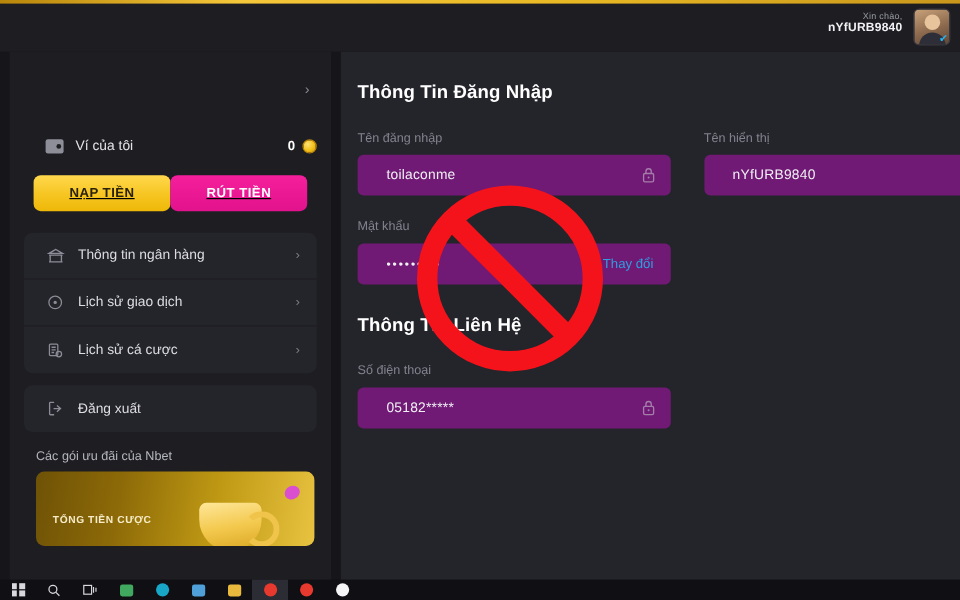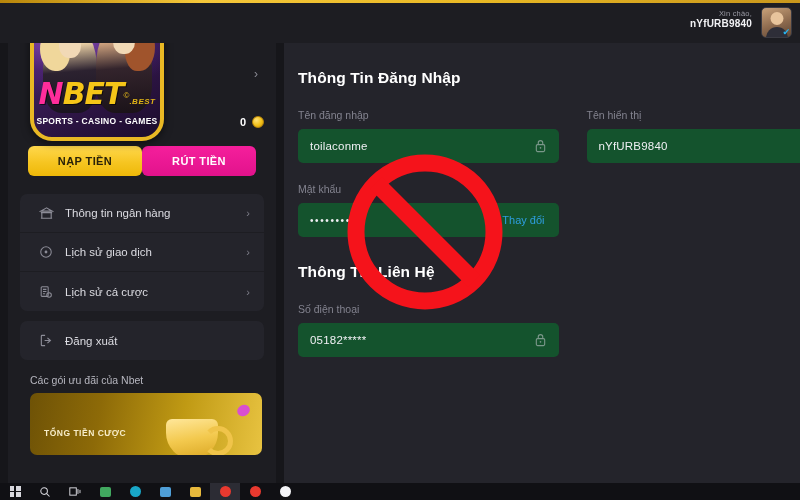--- a/index.html
+++ b/index.html
@@ -248,20 +248,21 @@
     border-radius: 50%;
     margin-left: 6px;
     background: radial-gradient(circle at 35% 32%, #ffe176 0%, #f2c018 55%, #c99109 100%);
     border: 1px solid #b8860b;
   }
 
   
   .wallet-actions {
     display: flex;
     margin: 7px 20px 0 20px;
+    text-decoration: underline;
   }
   .btn-deposit, .btn-withdraw {
     flex: 1;
     height: 30px;
     border: none;
     border-radius: 6px;
     font-size: 11px;
     font-weight: bold;
     letter-spacing: .4px;
     cursor: pointer;
@@ -402,24 +403,24 @@
   }
   .field-label {
     font-size: 10.5px;
     color: #83838f;
     margin-bottom: 8px;
   }
   .field-box {
     position: relative;
     height: 34px;
     border-radius: 5px;
-    background: #14532d;
+    background: #701a75;
     display: flex;
     align-items: center;
-    padding: 0 12px;
+    padding: 0 24px;
   }
   .field-val {
     font-size: 11.5px;
     color: #f0f0f4;
     letter-spacing: .2px;
   }
   .field-val.dots {
     letter-spacing: 1.6px;
     font-size: 10px;
   }
@@ -507,29 +508,20 @@
     <div class="av-check">✔</div>
   </div>
 </div>
 
 <div class="sidebar">
 
   <div class="side-top-row">
     <span class="chev">›</span>
   </div>
 
-  <div class="logo-card">
-    <div class="glow"></div>
-    <div class="girl girl-a"></div>
-    <div class="girl girl-b"></div>
-    <div class="logo-brand">
-      <span class="lb-n">N</span><span class="lb-bet">BET</span><span class="lb-reg">©</span><span class="lb-tld">.BEST</span>
-    </div>
-    <div class="logo-tag">SPORTS - CASINO - GAMES</div>
-  </div>
 
   <div class="wallet-row">
     <span class="wallet-ico"></span>
     <span class="wallet-label">Ví của tôi</span>
     <span class="wallet-amt">0</span>
     <span class="coin"></span>
   </div>
 
   <div class="wallet-actions">
     <button class="btn-deposit">NẠP TIỀN</button>

